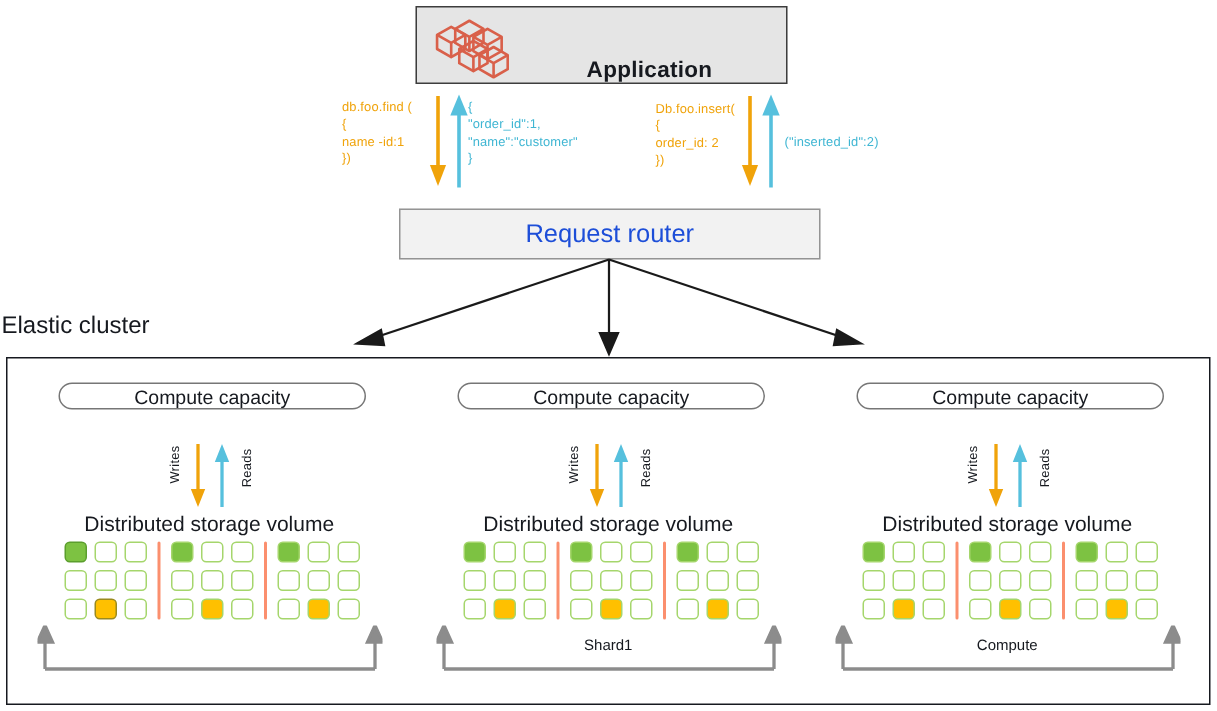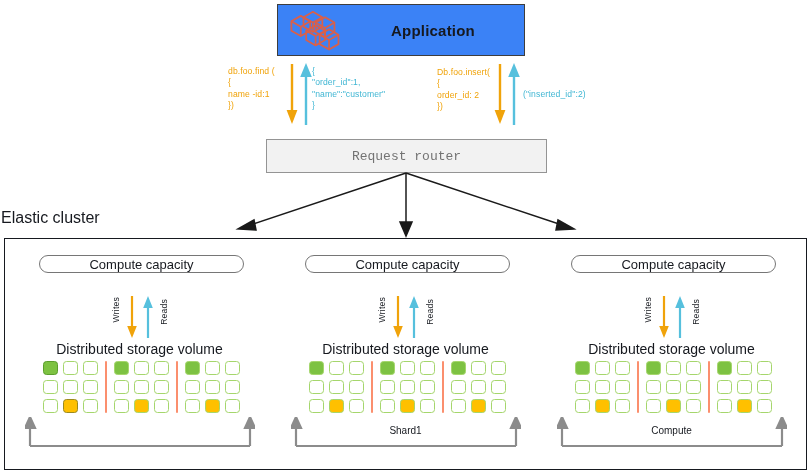--- a/index.html
+++ b/index.html
@@ -21,24 +21,24 @@
     width: 811px;
     height: 474px;
   }
   .abs { position: absolute; }
 
   
   #application-box {
     left: 277px; top: 4px;
     width: 248px; height: 52px;
     border: 1.5px solid #3d3d3d;
-    background: #3b82f6;
+    background: #e5e5e5;
     box-sizing: border-box;
     display: flex;
-    align-items: center;
+    align-items: flex-end;
   }
   #app-icon {
     width: 74px; height: 46px;
     margin-left: 8px;
     flex: 0 0 auto;
   }
   #application-label {
     flex: 1 1 auto;
     text-align: center;
     font-size: 15px;
@@ -63,23 +63,22 @@
     left: 266px; top: 139px;
     width: 281px; height: 34px;
     background: #f2f2f2;
     border: 1px solid #949494;
     box-sizing: border-box;
     display: flex;
     align-items: center;
     justify-content: center;
   }
   #request-router-label {
-    font-size: 13px;
-    color: #737373;
-    font-family: Liberation Mono, monospace;
+    font-size: 17px;
+    color: #1d4ed8;
   }
 
   
   #elastic-cluster-title {
     left: 1px; top: 209px;
     font-size: 16px;
     font-weight: normal;
     color: #16191f;
   }
   #elastic-cluster-box {

